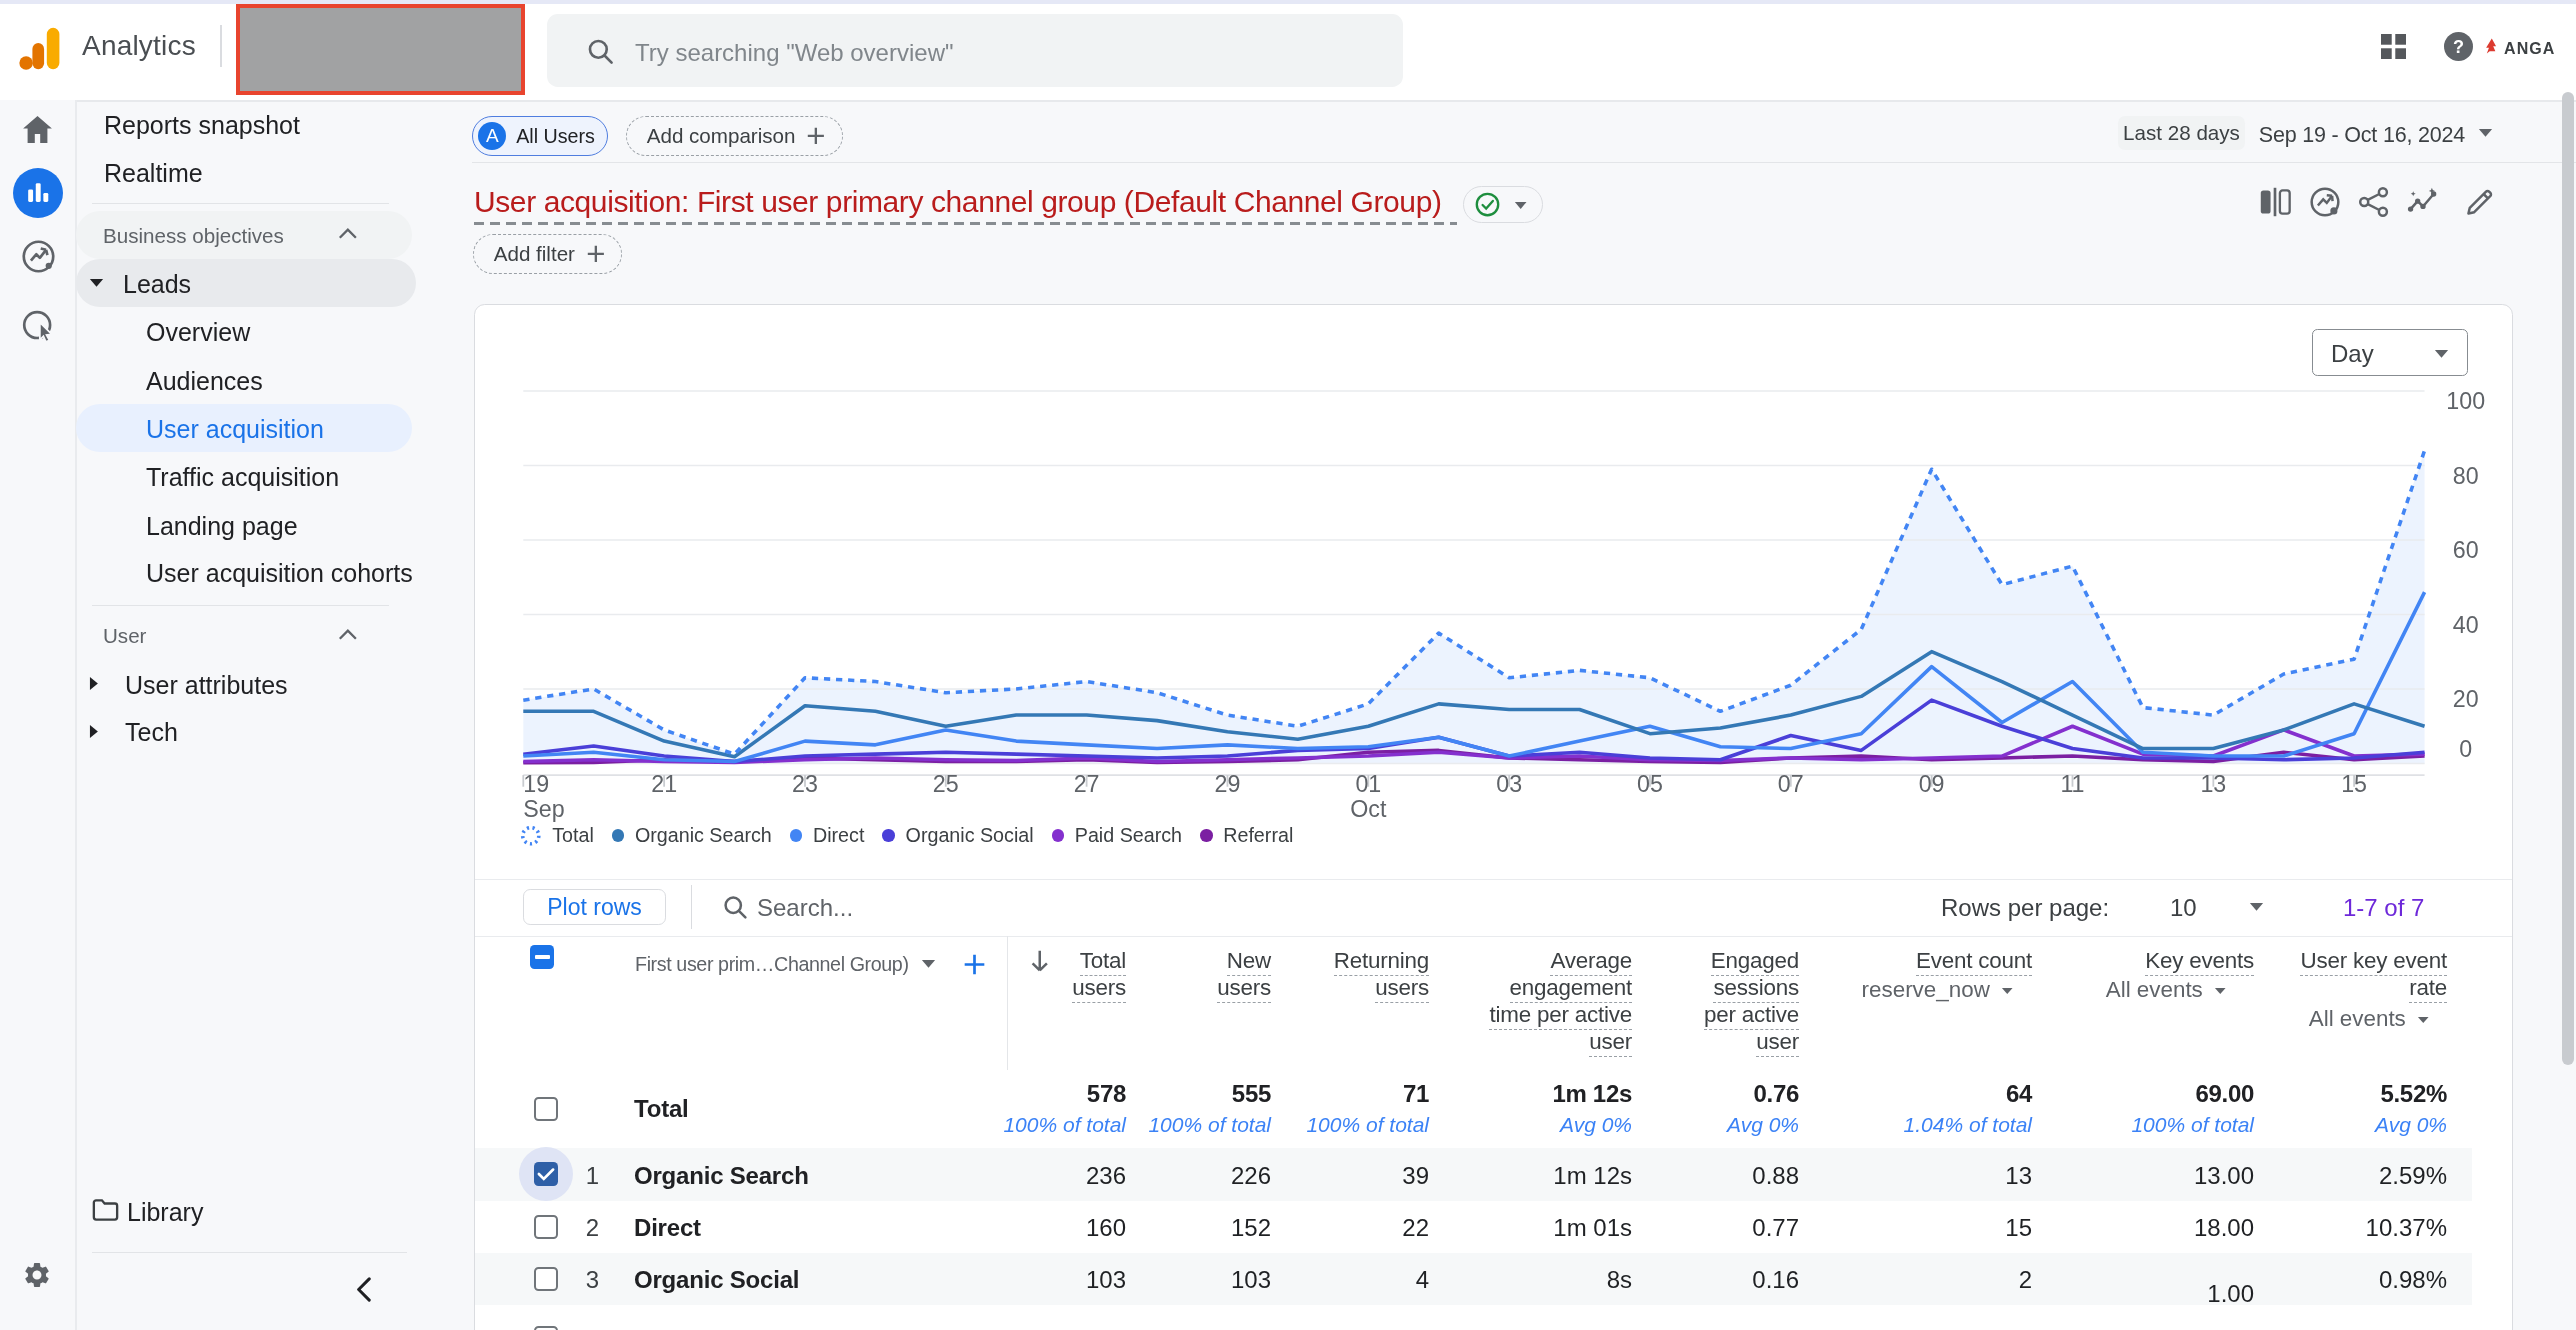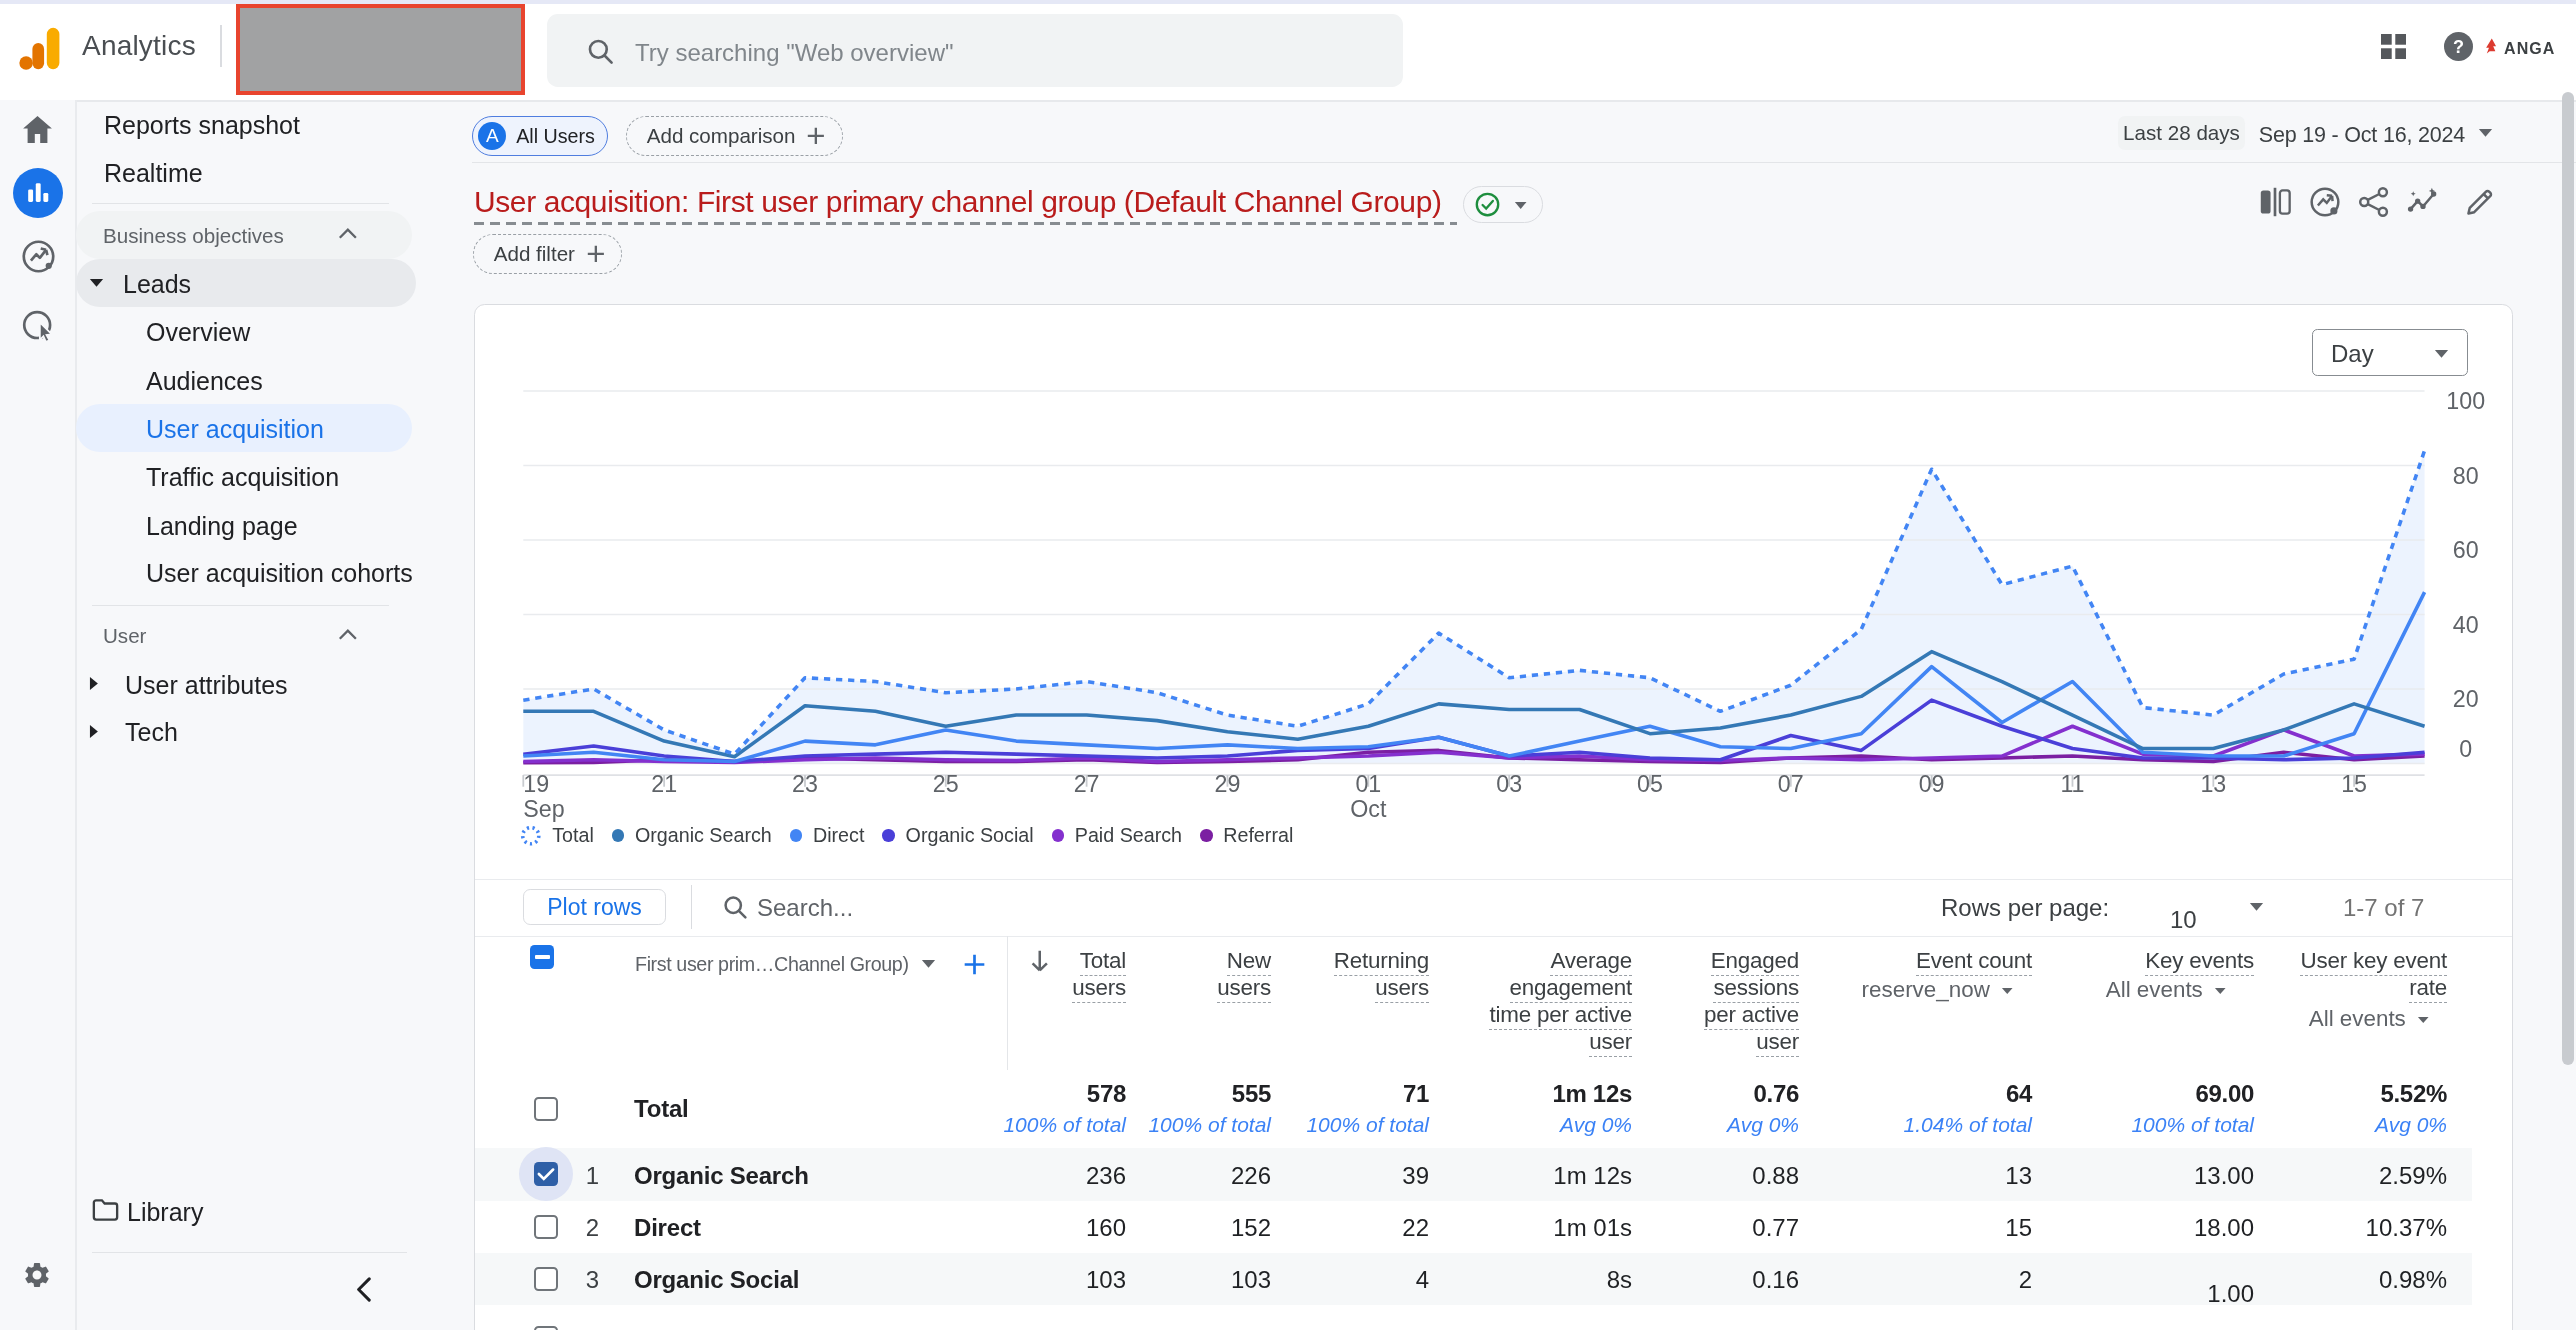--- a/index.html
+++ b/index.html
@@ -317,25 +317,25 @@
 </div>
   <div class="cardline" style="top:574px;"></div>
   <div id="plotrows">Plot rows</div>
   <div style="position:absolute;left:216px;top:580px;width:1.3px;height:44px;background:#dadce0;"></div>
   <svg style="position:absolute;left:247px;top:589px;" width="27" height="27" viewBox="0 0 30 30">
     <circle cx="12.5" cy="12.5" r="8.5" fill="none" stroke="#5f6368" stroke-width="2.8"></circle>
     <line x1="19" y1="19" x2="26" y2="26" stroke="#5f6368" stroke-width="2.8" stroke-linecap="round"></line>
   </svg>
   <div class="tbtxt" style="left:282px;top:589px;">Search...</div>
   <div class="tbtxt" style="left:1466px;top:589px;color:#3c4043;">Rows per page:</div>
-  <div class="tbtxt" style="left:1695px;top:589px;color:#3c4043;margin-top:12px;">10</div>
+  <div class="tbtxt" style="left:1695px;top:589px;color:#3c4043;">10</div>
   <svg style="position:absolute;left:1774px;top:597px;" width="15" height="9.8" viewBox="0 0 17 11">
         <path d="M1 1 L8.5 10 L16 1 Z" fill="#5f6368"></path>
       </svg>
-  <div class="tbtxt" style="left:1868px;top:589px;color:#737373;">1-7 of 7</div>
+  <div class="tbtxt" style="left:1868px;top:589px;color:#6d28d9;">1-7 of 7</div>
   <div class="cardline" style="top:631px;"></div>
 
   <div class="cb cbf" style="left:55px;top:640px;">
         <div class="dash"></div>
       </div>
   <div class="tbtxt" style="left:160px;top:648px;font-size:19.7px;letter-spacing:-0.4px;">First user prim…Channel Group)</div>
   <svg style="position:absolute;left:446px;top:654px;" width="15" height="9.8" viewBox="0 0 17 11">
         <path d="M1 1 L8.5 10 L16 1 Z" fill="#5f6368"></path>
       </svg>
   <svg style="position:absolute;left:487px;top:647px;" width="25" height="25" viewBox="0 0 28 28">

